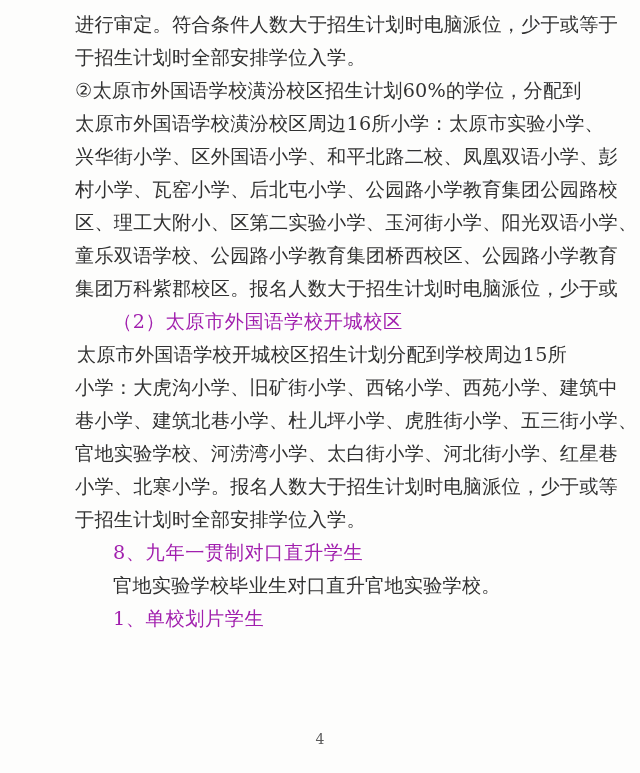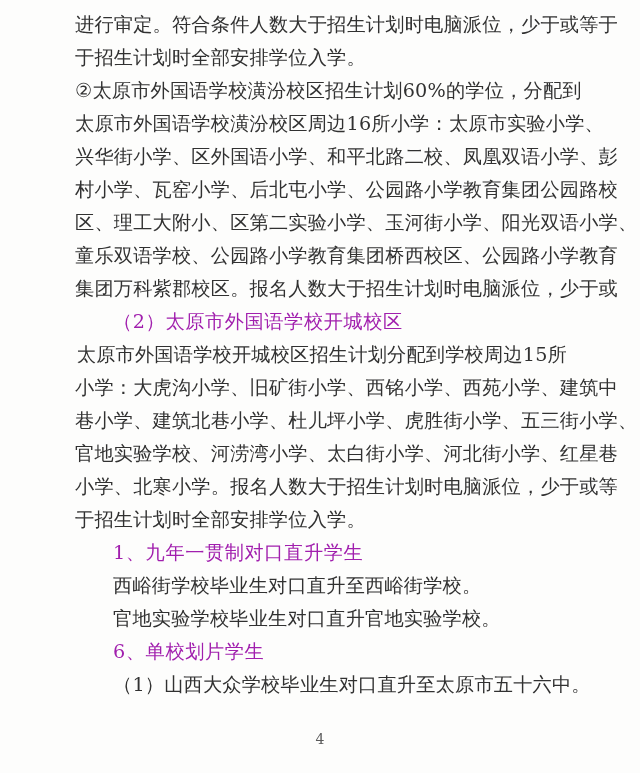--- a/index.html
+++ b/index.html
@@ -472,22 +472,20 @@
         <span>脑</span>
         <span>派</span>
         <span>位</span>
         <span>，</span>
         <span>少</span>
         <span>于</span>
         <span>或</span>
         <span>等</span>
       </div>
       <div class="line plain">于招生计划时全部安排学位入学。</div>
-      <div class="line heading">1、九年一贯制对口直升学生</div>
-      <div class="line indent">西峪街学校毕业生对口直升至西峪街学校。</div>
+      <div class="line heading">8、九年一贯制对口直升学生</div>
       <div class="line indent">官地实验学校毕业生对口直升官地实验学校。</div>
-      <div class="line heading">6、单校划片学生</div>
-      <div class="line indent">（1）山西大众学校毕业生对口直升至太原市五十六中。</div>
+      <div class="line heading">1、单校划片学生</div>
     </div>
 
   <div id="page-number">4</div>
 
 </div>
 
 </body></html>

